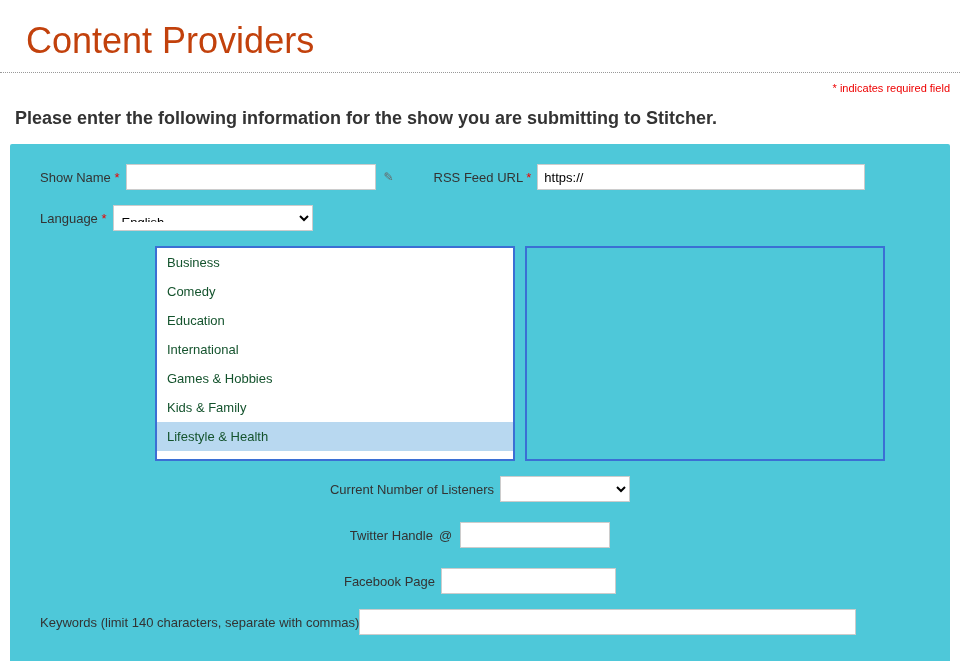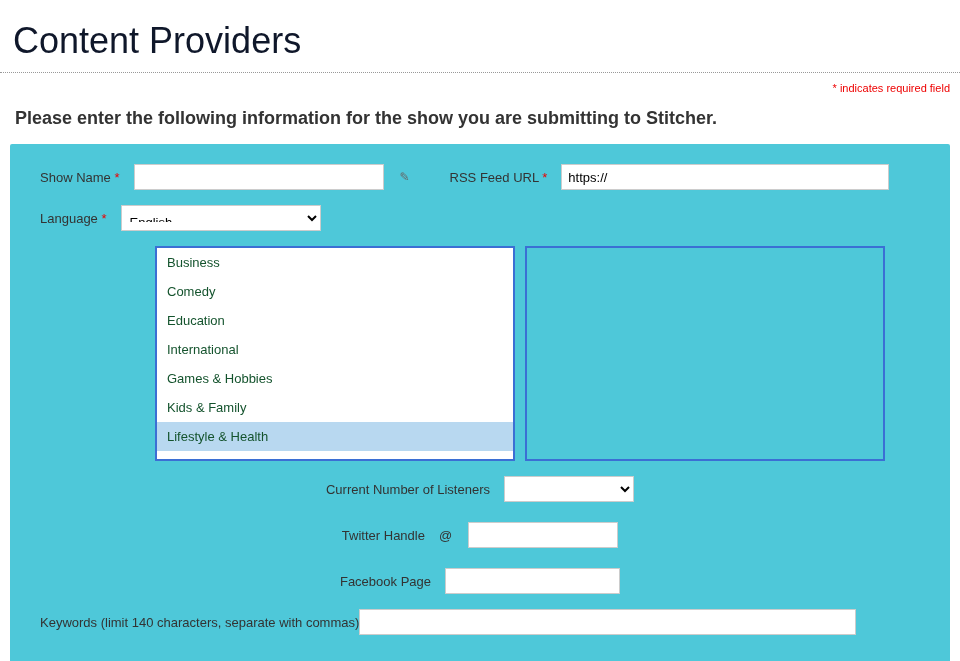--- a/index.html
+++ b/index.html
@@ -5,22 +5,22 @@
     * { box-sizing: border-box; margin: 0; padding: 0; }
     body {
       font-family: Arial, sans-serif;
       font-size: 13px;
       color: #333;
       background: #fff;
     }
     .page-title {
       font-size: 36px;
       font-weight: normal;
-      color: #0f172a;
-      padding: 20px 15px 10px 13px;
+      color: #c2410c;
+      padding: 20px 15px 10px 26px;
     }
     .divider {
       border: none;
       border-top: 1px dotted #999;
       margin: 0 0 5px 0;
     }
     .required-note {
       text-align: right;
       color: #e00;
       font-size: 11px;
@@ -42,21 +42,21 @@
       align-items: center;
       margin-bottom: 15px;
       flex-wrap: wrap;
     }
     .form-row.top-row {
       gap: 40px;
     }
     .field-group {
       display: flex;
       align-items: center;
-      gap: 14px;
+      gap: 6px;
     }
     .field-label {
       color: #333;
       font-size: 13px;
       white-space: nowrap;
     }
     .required-star {
       color: #e00;
     }
     input[type="text"] {

